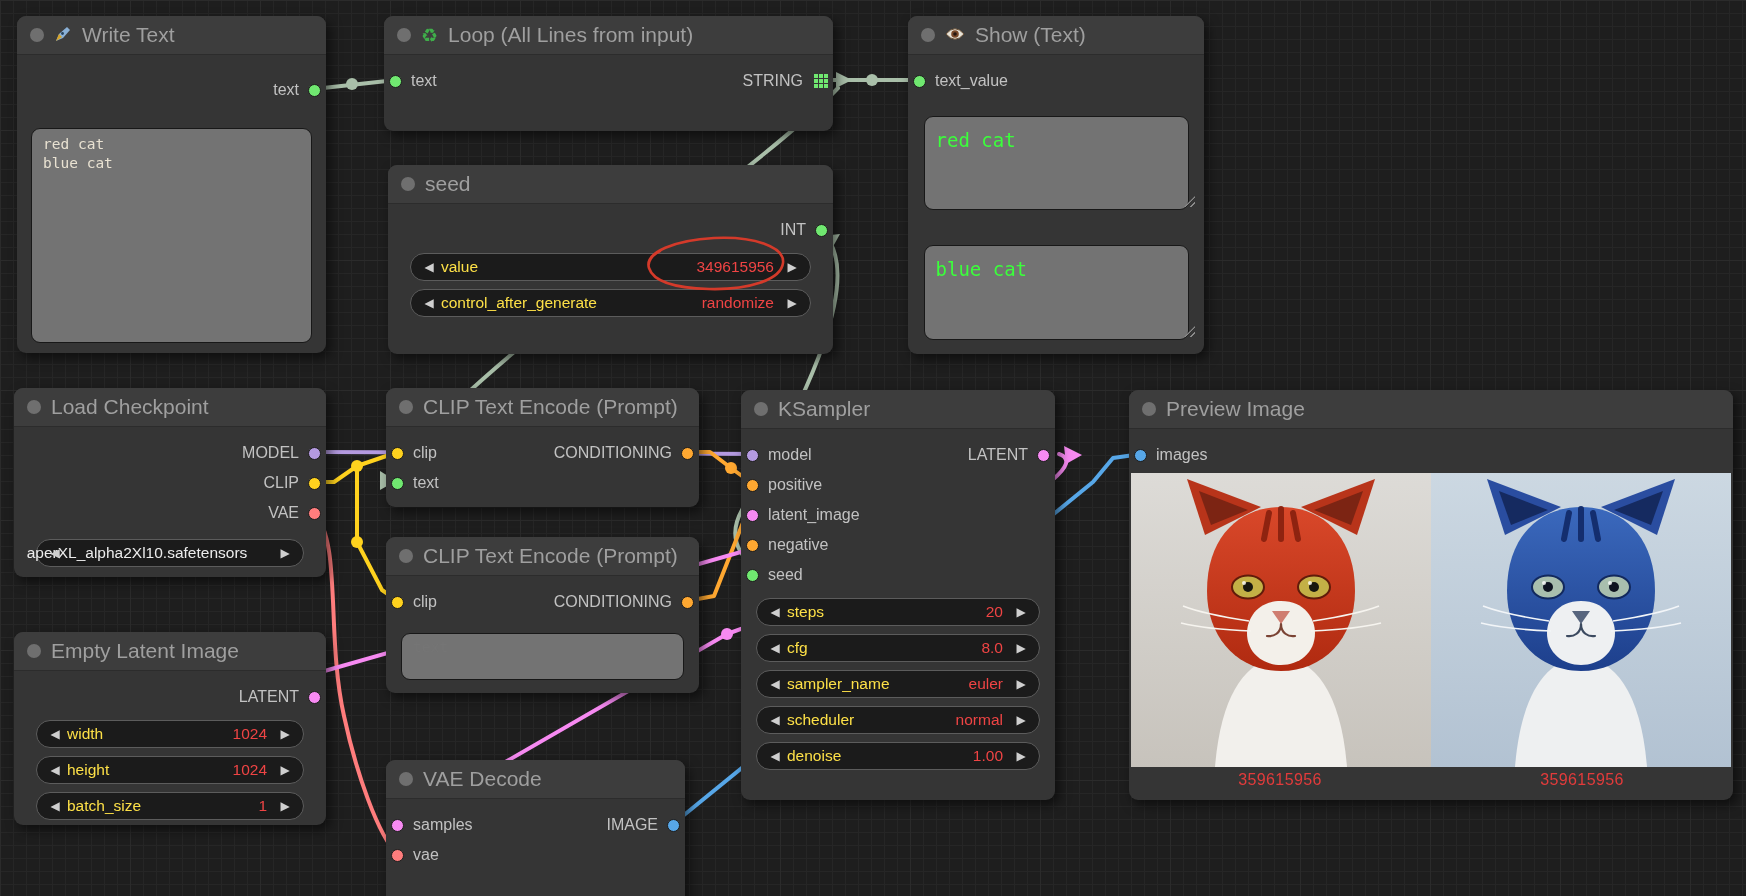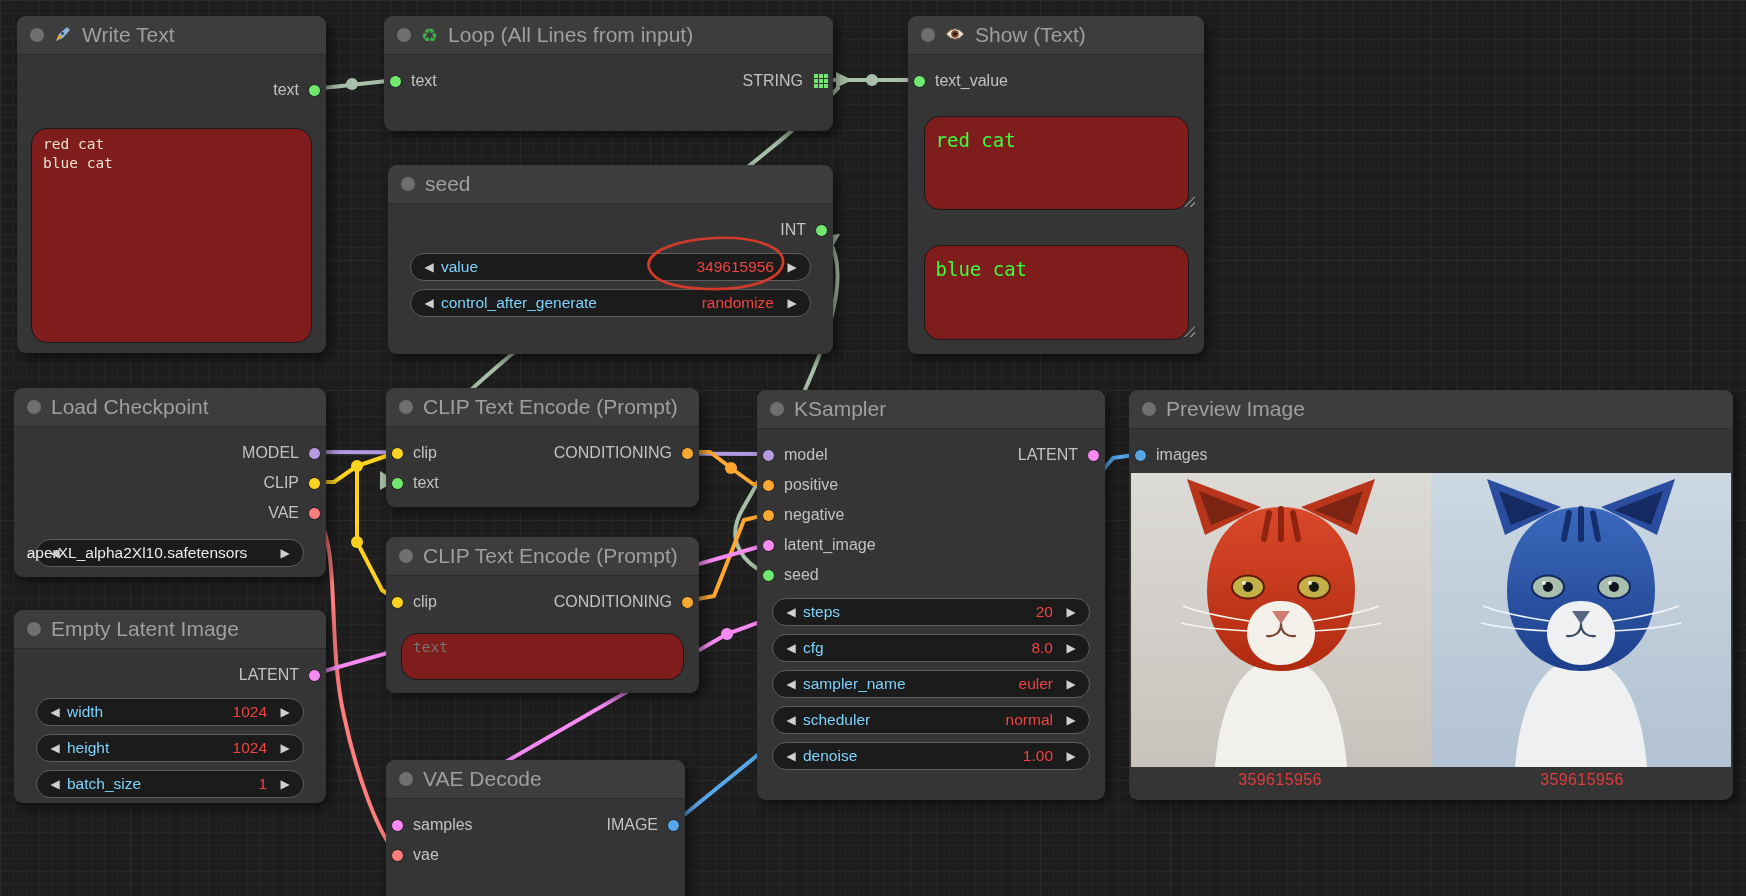--- a/index.html
+++ b/index.html
@@ -43,26 +43,26 @@
   .grid-icon i{position:absolute;left:0;top:0;width:4px;height:4px;background:#70e870;
     box-shadow:5px 0 #70e870,10px 0 #70e870,0 5px #70e870,5px 5px #70e870,10px 5px #70e870,0 10px #70e870,5px 10px #70e870,10px 10px #70e870;}
 
   .widget{
     position:relative;display:flex;align-items:center;height:28px;margin:8px 15px 0;
     background:#1b1b1b;border:1px solid #5c5c5c;border-radius:14px;
     font-size:15.5px;box-sizing:border-box;padding:0 10px;
   }
   .wm22{margin-left:22px;margin-right:22px;}
   .warr{color:#cfcfcf;font-size:12px;flex:none;width:16px;text-align:center;z-index:1;}
-  .wlabel{color:#7dd3fc;flex:1;padding-left:4px;white-space:nowrap;}
+  .wlabel{color:#fde047;flex:1;padding-left:4px;white-space:nowrap;}
   .wvalue{color:#ef4444;padding:0 10px 0 8px;white-space:nowrap;}
   .ckpt-val{position:absolute;left:-40px;right:26px;text-align:center;color:#ececec;white-space:nowrap;z-index:0;}
 
   textarea.ta{
-    display:block;background:#7f1d1d;border:1px solid #181818;border-radius:16px;
+    display:block;background:#737373;border:1px solid #181818;border-radius:9px;
     resize:none;outline:none;box-sizing:border-box;
     font-family:"DejaVu Sans Mono",monospace;
     padding-left:11px;
   }
   .ta-write{width:281px;height:215px;margin:23px auto 0;color:#e9e2d2;font-size:14.5px;line-height:1.3;padding:6px 9px;}
   .ta-show{width:265px;margin:0 auto;color:#3bff3b;font-size:19px;padding:12px 14px;font-family:"Liberation Sans",sans-serif;}
   .ta-prompt{width:283px;height:47px;margin:16px auto 0;color:#e9e2d2;font-size:14.5px;padding:5px 9px;}
   .ta-wrap{position:relative;}
   .rz{position:absolute;right:9px;bottom:3px;width:11px;height:11px;pointer-events:none;
       background:repeating-linear-gradient(-45deg,transparent 0 2.5px,#8a8a8a 2.5px 4px);
@@ -274,21 +274,21 @@
         </span>
         <span class="sg">
           <span>CONDITIONING</span>
           <span class="dot" style="background-color: rgb(255, 168, 49);"></span>
         </span>
       </div>
       <textarea class="ta ta-prompt" spellcheck="false" placeholder="text" style=""></textarea>
     </div>
   </div>
 
-  <div class="node" style="left:14px;top:610px;width:312px;height:193px">
+  <div class="node" style="left:14px;top:632px;width:312px;height:193px">
     <div class="nhead">
       <span class="cdot"></span>
       <span class="ntitle">Empty Latent Image</span>
     </div>
     <div class="nbody">
       <div class="srow out">
         <span>LATENT</span>
         <span class="dot" style="background-color: rgb(247, 138, 242);"></span>
       </div>
       <div class="widget wm22">
@@ -328,47 +328,47 @@
           <span class="dot" style="background-color: rgb(87, 167, 232);"></span>
         </span>
       </div>
       <div class="srow in">
         <span class="dot" style="background-color: rgb(255, 125, 125);"></span>
         <span>vae</span>
       </div>
     </div>
   </div>
 
-  <div class="node" style="left:757px;top:390px;width:348px;height:410px">
+  <div class="node" style="left:741px;top:390px;width:314px;height:410px">
     <div class="nhead">
       <span class="cdot"></span>
       <span class="ntitle">KSampler</span>
     </div>
     <div class="nbody">
       <div class="srow both">
         <span class="sg">
           <span class="dot" style="background-color: rgb(180, 154, 224);"></span>
           <span>model</span>
         </span>
         <span class="sg">
           <span>LATENT</span>
           <span class="dot" style="background-color: rgb(247, 138, 242);"></span>
         </span>
       </div>
       <div class="srow in">
         <span class="dot" style="background-color: rgb(255, 168, 49);"></span>
         <span>positive</span>
       </div>
       <div class="srow in">
+        <span class="dot" style="background-color: rgb(247, 138, 242);"></span>
+        <span>latent_image</span>
+      </div>
+      <div class="srow in">
         <span class="dot" style="background-color: rgb(255, 168, 49);"></span>
         <span>negative</span>
-      </div>
-      <div class="srow in">
-        <span class="dot" style="background-color: rgb(247, 138, 242);"></span>
-        <span>latent_image</span>
       </div>
       <div class="srow in">
         <span class="dot" style="background-color: rgb(112, 232, 112);"></span>
         <span>seed</span>
       </div>
       <div class="widget">
         <span class="warr">◀</span>
         <span class="wlabel">steps</span>
         <span class="wvalue">20</span>
         <span class="warr">▶</span>

